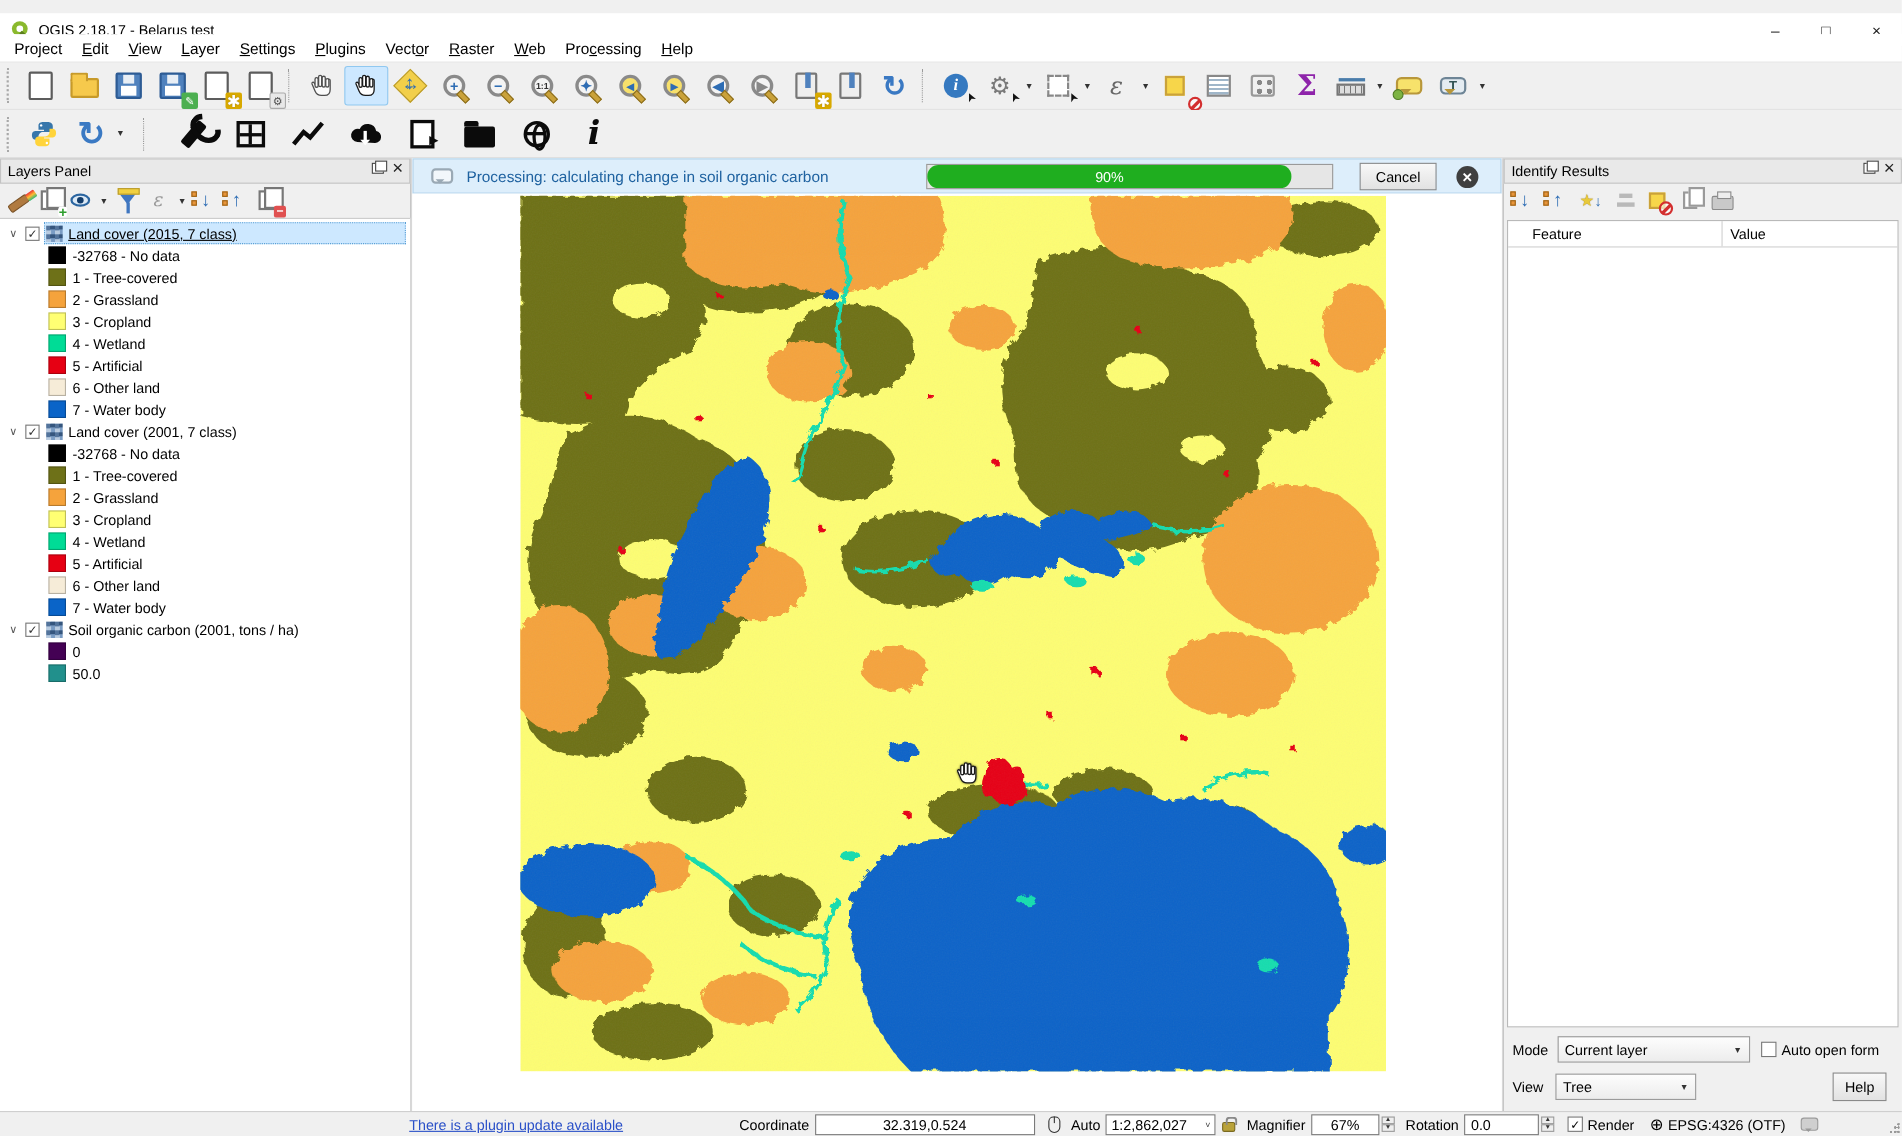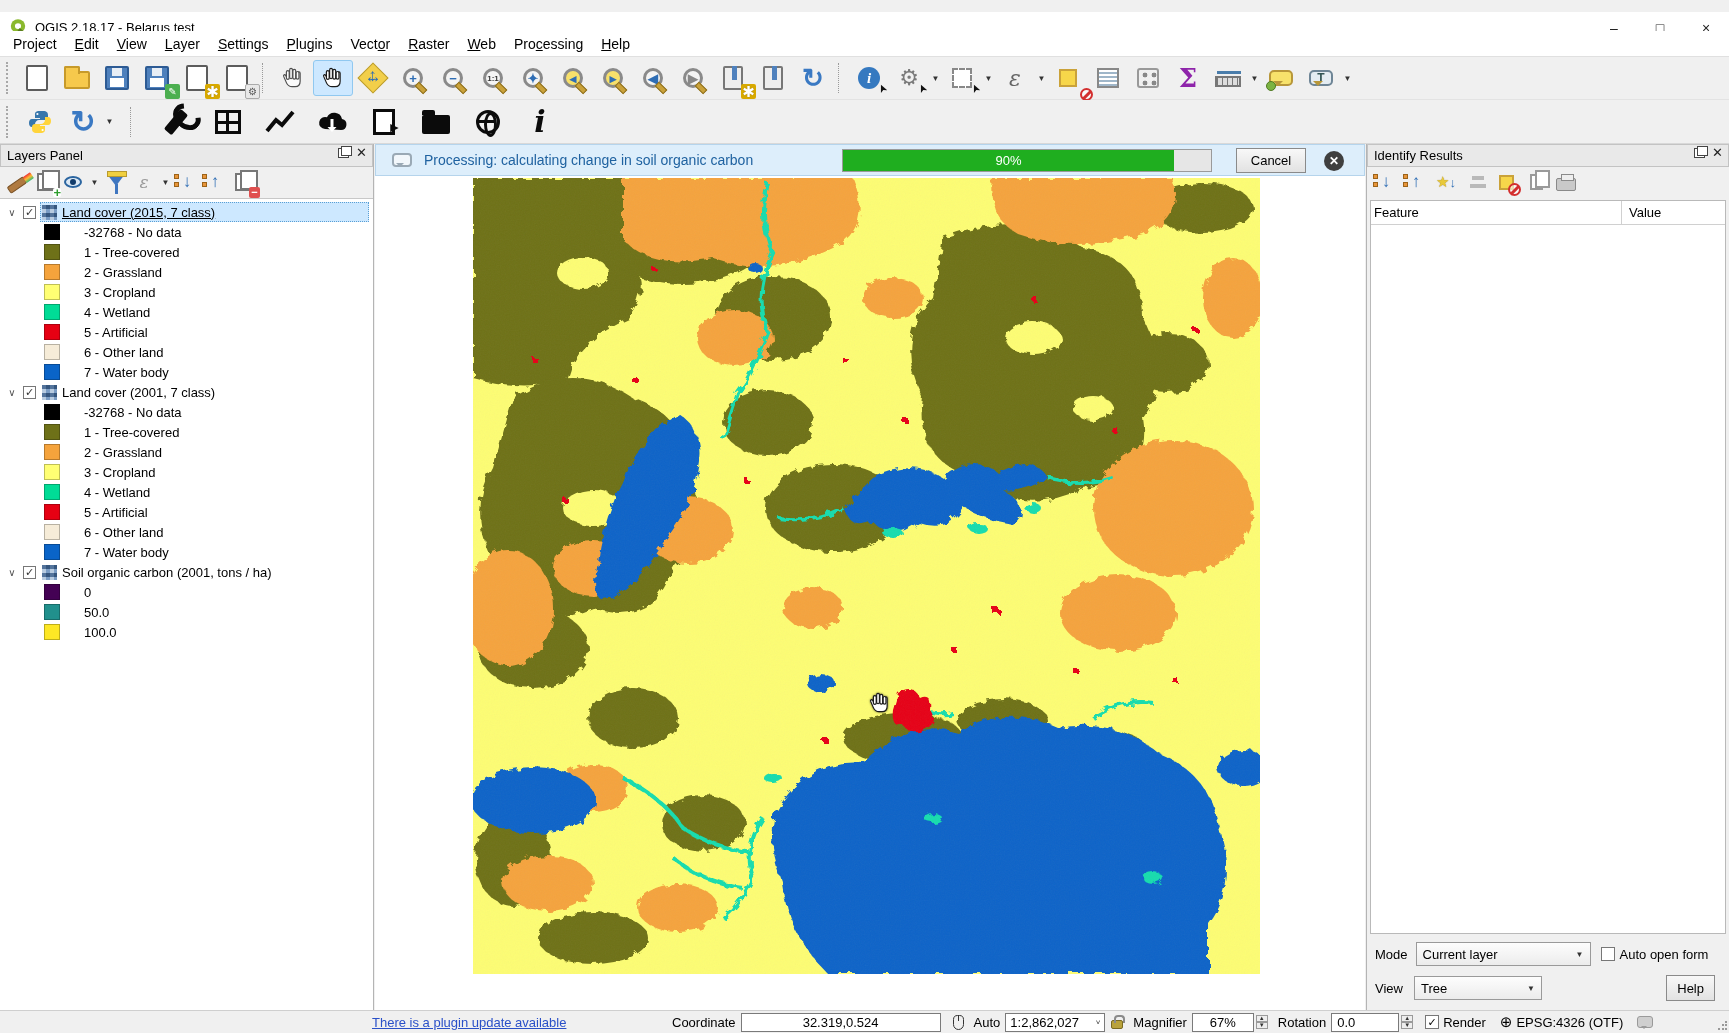--- a/index.html
+++ b/index.html
@@ -113,48 +113,48 @@
   .layer-row { height:20px; display:flex; align-items:center; position:relative; }
   .layer-row .caret { width:14px; margin-left:5px; color:#555; font-size:10px; text-align:center; }
   .cb { width:13px; height:13px; border:1px solid #777; background:#fff; margin-left:4px; display:flex; align-items:center; justify-content:center; font-size:11px; color:#333; }
   .raster-ic { width:15px; height:15px; margin-left:6px; background:conic-gradient(#35567e 25%, #7a9cc4 0 50%, #b8cbe0 0 75%, #53749c 0); background-size:8px 8px; }
   .layer-name { margin-left:5px; font-weight:normal; white-space:nowrap; }
   .layer-row.selected .selbg { position:absolute; left:40px; right:4px; top:0; bottom:0; background:#cde8ff; border:1px dotted #5a9fd4; }
   .layer-row.selected .layer-name { text-decoration:underline; }
   .layer-row > * { position:relative; }
   .legend-row { height:20px; display:flex; align-items:center; }
   .swatch { width:16px; height:16px; margin-left:44px; border:1px solid rgba(0,0,0,.25); }
-  .legend-label { margin-left:24px; white-space:nowrap; }
+  .legend-label { margin-left:6px; white-space:nowrap; }
 
   
   #map-area { position:absolute; left:375px; top:0; width:990px; height:866px; background:#ffffff; }
   #message-bar { position:absolute; left:0; top:0; width:990px; height:32px; background:#ddeefb; border:1px solid #b5d4ec; display:flex; align-items:center; }
   .msg-bubble { width:20px; height:14px; border:2px solid #9aa9b5; border-radius:4px; background:#f2f7fb; position:relative; margin:0 12px 0 16px; }
   .msg-bubble::after { content:""; position:absolute; left:2px; bottom:-6px; width:0; height:0; border:4px solid transparent; border-top-color:#9aa9b5; }
   #msg-text { color:#1f62a0; font-size:14px; }
   #progress-track { position:absolute; left:466px; top:4px; width:370px; height:23px; background:#e6e6e6; border:1px solid #9a9a9a; }
-  #progress-fill { height:100%; background:var(--progress-green,#1fae1f); display:flex; align-items:center; justify-content:center; color:#fff; font-size:13px; }
+  #progress-fill { height:100%; background:var(--progress-green,#1fae1f); display:flex; align-items:center; justify-content:center; color:#fff; font-size:13px;border-radius:10px; }
   #cancel-btn { position:absolute; left:860px; top:3px; width:70px; height:25px; background:linear-gradient(#f8f8f8,#e2e2e2); border:1px solid #8a8a8a; display:flex; align-items:center; justify-content:center; font-size:13px; }
   #msgbar-close { position:absolute; left:948px; top:6px; width:20px; height:20px; border-radius:50%; background:#3f3f3f; color:#fff; display:flex; align-items:center; justify-content:center; font-size:12px; font-weight:bold; }
   #map-canvas { position:absolute; left:0; top:32px; width:990px; height:834px; background:#fff; }
   #map-raster { position:absolute; left:98px; top:2px; width:787px; height:796px; image-rendering:pixelated; }
   #map-cursor { position:absolute; left:492px; top:514px; width:26px; height:26px; filter:drop-shadow(0 0 1px rgba(0,0,0,.6)); }
 
   
   #identify-dock { position:absolute; left:1366px; top:0; width:363px; height:866px; background:#f0f0f0; border-left:1px solid #b4b4b4; }
   #identify-toolbar { height:30px; display:flex; align-items:center; padding-left:6px; gap:4px; }
   .iti { width:26px; height:24px; display:flex; align-items:center; justify-content:center; position:relative; }
   .grey-lines { width:20px; height:14px; background-image:linear-gradient(#b9b9b9,#b9b9b9),linear-gradient(#b9b9b9,#b9b9b9); background-size:12px 4px,16px 4px; background-position:6px 1px,4px 9px; background-repeat:no-repeat; }
   .copy-ic { width:13px; height:16px; background:#fff; border:2px solid #9a9a9a; position:relative; }
   .copy-ic::before { content:""; position:absolute; left:3px; top:-6px; width:11px; height:14px; border:2px solid #9a9a9a; background:#fff; }
   .print-ic { width:20px; height:13px; background:#c9c9c9; border:1px solid #8a8a8a; border-radius:2px; position:relative; margin-top:4px; }
   .print-ic::before { content:""; position:absolute; left:4px; top:-5px; width:11px; height:5px; background:#eee; border:1px solid #8a8a8a; }
   #identify-table { position:absolute; left:3px; top:56px; right:3px; bottom:76px; background:#fff; border:1px solid #b9b9b9; }
   .col-hdr { display:flex; height:24px; border-bottom:1px solid #d0d0d0; align-items:center; }
-  .col-hdr .c1 { width:251px; padding-left:3px; border-right:1px solid #d0d0d0; height:100%; display:flex; align-items:center; }
+  .col-hdr .c1 { width:195px; padding-left:22px; border-right:1px solid #d0d0d0; height:100%; display:flex; align-items:center; }
   .col-hdr .c2 { padding-left:7px; }
   #identify-controls { position:absolute; left:0; bottom:0; width:100%; height:76px; }
   .id-row { position:absolute; left:8px; display:flex; align-items:center; }
   .combo { background:linear-gradient(#fdfdfd,#ececec); border:1px solid #9a9a9a; height:24px; display:flex; align-items:center; padding:0 6px; position:relative; font-size:13px; }
   .combo .cv { flex:1; }
   .combo .ca { font-size:8px; color:#333; margin-left:10px; }
   .chk { width:14px; height:14px; border:1px solid #777; background:#fff; display:inline-flex; align-items:center; justify-content:center; font-size:11px; }
   .btn { background:linear-gradient(#f8f8f8,#e2e2e2); border:1px solid #8a8a8a; height:26px; display:flex; align-items:center; justify-content:center; padding:0 10px; font-size:13px; }
 
   
@@ -517,24 +517,20 @@
             <span class="raster-ic"></span>
             <span class="layer-name">Soil organic carbon (2001, tons / ha)</span>
           </div>
           <div class="legend-row">
             <span class="swatch" style="background: rgb(68, 1, 84);"></span>
             <span class="legend-label">0</span>
           </div>
           <div class="legend-row">
             <span class="swatch" style="background: rgb(33, 144, 140);"></span>
             <span class="legend-label">50.0</span>
-          </div>
-          <div class="legend-row">
-            <span class="swatch" style="background: rgb(253, 231, 37);"></span>
-            <span class="legend-label">100.0</span>
           </div>
         </div>
     </div>
 
     <div id="map-area">
       <div id="message-bar">
         <span class="msg-bubble"></span>
         <span id="msg-text">Processing: calculating change in soil organic carbon</span>
         <span id="progress-track">
           <span id="progress-fill" style="width: 90%;">90%</span>

